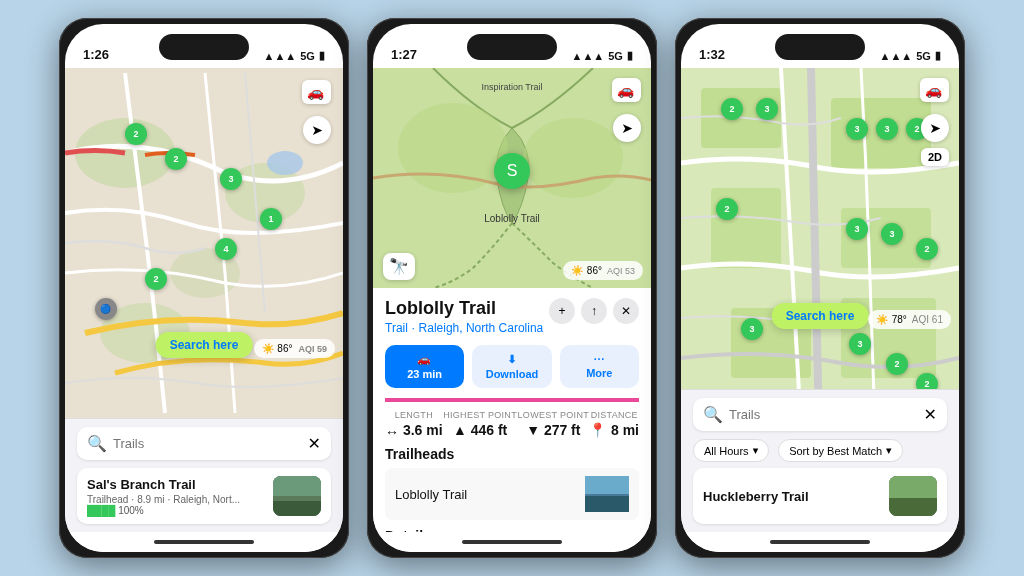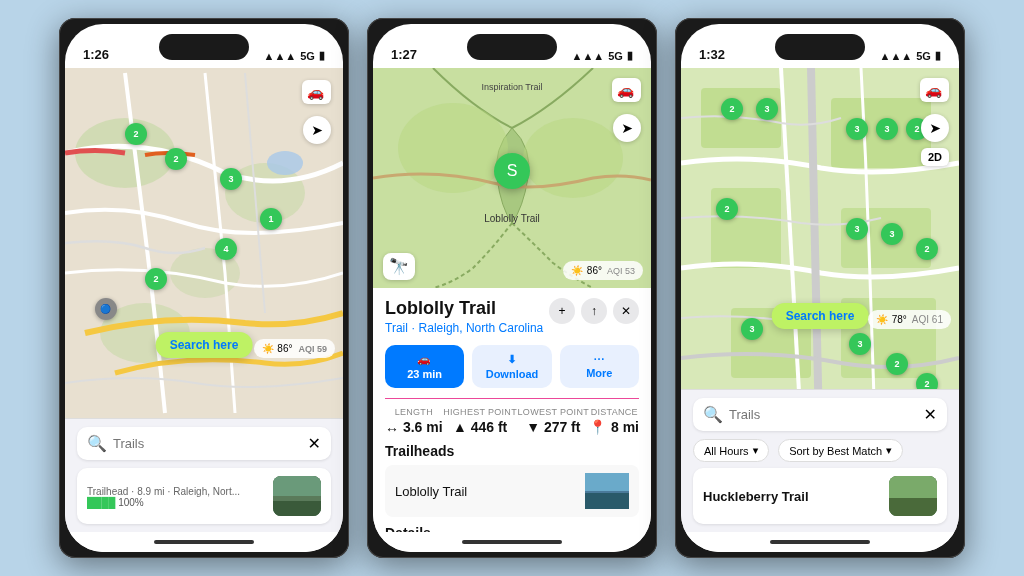--- a/index.html
+++ b/index.html
@@ -12,21 +12,21 @@
       justify-content: center;
       gap: 18px;
       font-family: -apple-system, 'SF Pro Display', 'Helvetica Neue', Arial, sans-serif;
       overflow: hidden;
     }
 
     .phone {
       width: 290px;
       height: 540px;
       background: #1a1a1a;
-      border-radius: 16px;
+      border-radius: 28px;
       padding: 6px;
       box-shadow: 0 8px 32px rgba(0,0,0,0.45), inset 0 0 0 1px #444;
       position: relative;
       flex-shrink: 0;
     }
 
     .phone-inner {
       width: 100%;
       height: 100%;
       background: #fff;
@@ -207,21 +207,21 @@
     }
 
     .action-btn.outline {
       background: #e8f0fe;
       color: #007aff;
     }
 
     .stats-row {
       display: flex;
       justify-content: space-between;
-      border-top: 1px solid #ec4899;
+      border-top: 4px solid #ec4899;
       padding-top: 8px;
       margin-top: 4px;
     }
 
     .stat-item { text-align: center; }
     .stat-label { font-size: 9px; color: #888; text-transform: uppercase; letter-spacing: 0.3px; }
     .stat-value { font-size: 14px; font-weight: 600; color: #111; margin-top: 2px; }
 
     .section-title { font-size: 14px; font-weight: 700; color: #111; margin: 8px 0 6px; }
 
@@ -441,20 +441,21 @@
     </div>
 
     <div class="bottom-panel">
       <div class="search-bar">
         <span>🔍</span>
         <input type="text" style="font-size: 13px; border: none; outline: none; flex: 1 1 0%;" placeholder="Trails">
         <span>✕</span>
       </div>
       <div class="trail-result">
         <div class="trail-result-text">
+          <div class="trail-result-title">Sal's Branch Trail</div>
           <div class="trail-result-sub">Trailhead · 8.9 mi · Raleigh, Nort...</div>
           <div class="trail-result-rating">
             <span style="color:#34c759;">████</span>
             <span>100%</span>
           </div>
         </div>
         <div class="trail-thumb">
           <svg width="48" height="40" viewBox="0 0 48 40">
               <rect width="48" height="40" fill="#5a7a5a"></rect>
               <rect x="0" y="25" width="48" height="15" fill="#3a5a3a"></rect>

